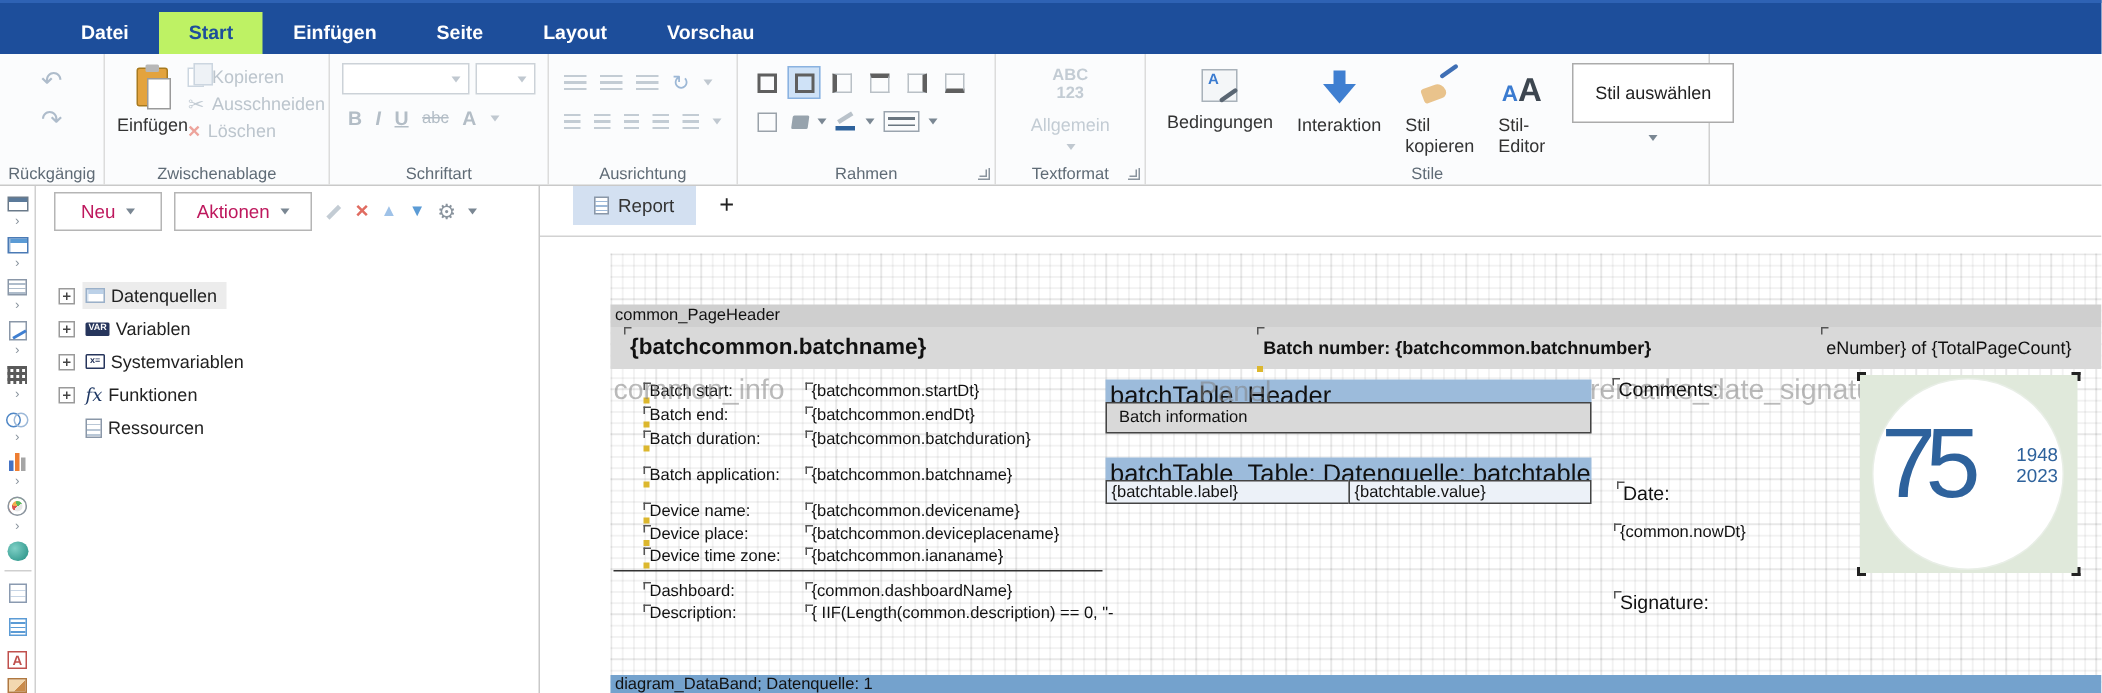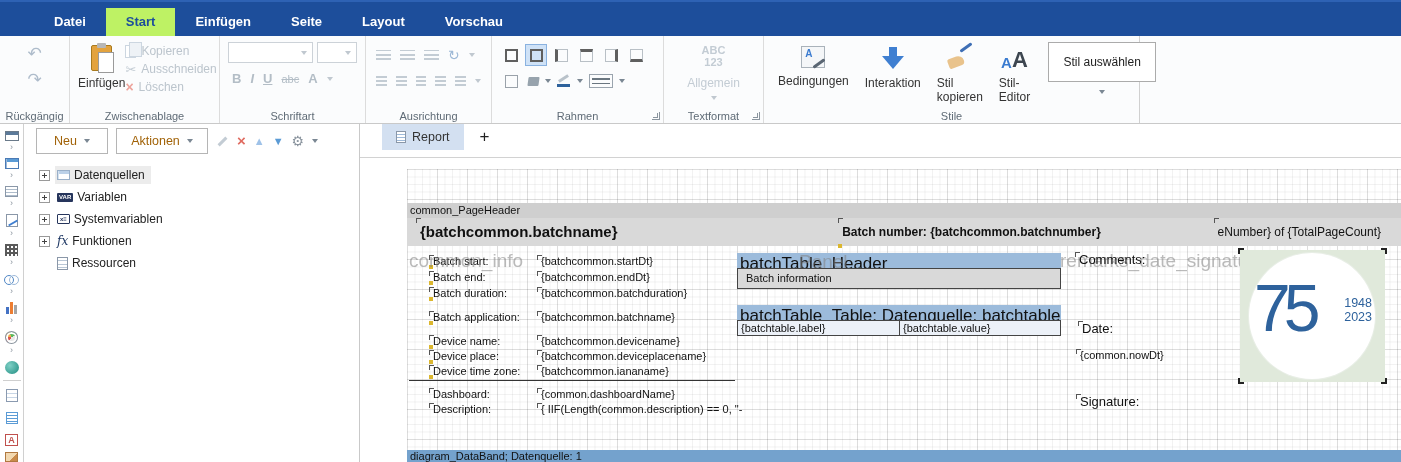--- a/index.html
+++ b/index.html
@@ -124,29 +124,29 @@
 
   
   #dict { position:absolute; left:24px; top:124px; bottom:0; width:336px; background:#fff; border-right:1px solid #c9c9c9; }
   .dict-title-row { display:flex; align-items:center; justify-content:space-between; padding:9px 14px 6px 12px; }
   .dict-title { font-size:13.5px; font-weight:bold; color:#37547d; }
   .pin { position:relative; width:9px; height:12px; }
   .pin::before { content:""; position:absolute; left:1px; top:0; width:7px; height:7px; border:1px solid #55616e; }
   .pin::after { content:""; position:absolute; left:4px; top:7px; width:1px; height:5px; background:#55616e; }
   .dict-toolbar { display:flex; align-items:center; gap:8px; padding:4px 0 4px 12px; }
   .dbtn { display:inline-flex; align-items:center; justify-content:center; gap:7px; border:1px solid #b5b5b5; background:#fff;
-    height:26px; padding:0 11px; font-size:12.5px; color:#a16207; cursor:pointer; }
+    height:26px; padding:0 11px; font-size:12.5px; color:#be185d; cursor:pointer; }
   .dico { font-size:13px; line-height:14px; }
   .pencil { position:relative; width:13px; height:13px; }
   .pencil::before { content:""; position:absolute; left:1px; top:5px; width:11px; height:3px; background:#c3ccd4; transform:rotate(-45deg); }
   .dx { color:#e06c61; font-size:15px; font-weight:bold; }
   .up { color:#9fc2e8; font-size:11px; }
   .down { color:#5b9bd5; font-size:11px; }
   .gear { color:#8a949e; font-size:14px; }
-  .tree { margin-top:6px; }
+  .tree { margin-top:28px; }
   .trow { display:flex; align-items:center; gap:5px; height:22px; padding-left:15px; font-size:12px; color:#222; cursor:pointer; }
   .trow .lblwrap { display:flex; align-items:center; gap:4px; padding:2px 6px 2px 2px; }
   .trow.sel .lblwrap { background:#ececec; }
   .exp { flex:0 0 auto; width:11px; height:11px; border:1px solid #9a9a9a;
     background:linear-gradient(#444,#444) center/5px 1px no-repeat, linear-gradient(#444,#444) center/1px 5px no-repeat, #fff; }
   .exp-sp { flex:0 0 auto; width:11px; height:11px; }
   .ic-ds { width:13px; height:10px; border:1px solid #9ab0c9; background:linear-gradient(#bcd1e8 0 3px, #fff 3px); box-shadow:inset 5px 0 0 -4px #d5e2f0; }
   .ic-var { background:#26355c; color:#fff; font-size:6px; font-weight:bold; padding:1.5px 2px; line-height:6px; border-radius:1px; }
   .ic-sysvar { border:1px solid #26355c; color:#26355c; font-size:6px; font-weight:bold; padding:1px 2px; line-height:6px; border-radius:1px; background:#fff; }
   .ic-fx { font-family:"DejaVu Serif","Liberation Serif",serif; font-style:italic; font-size:12px; color:#1f3864; line-height:12px; }

